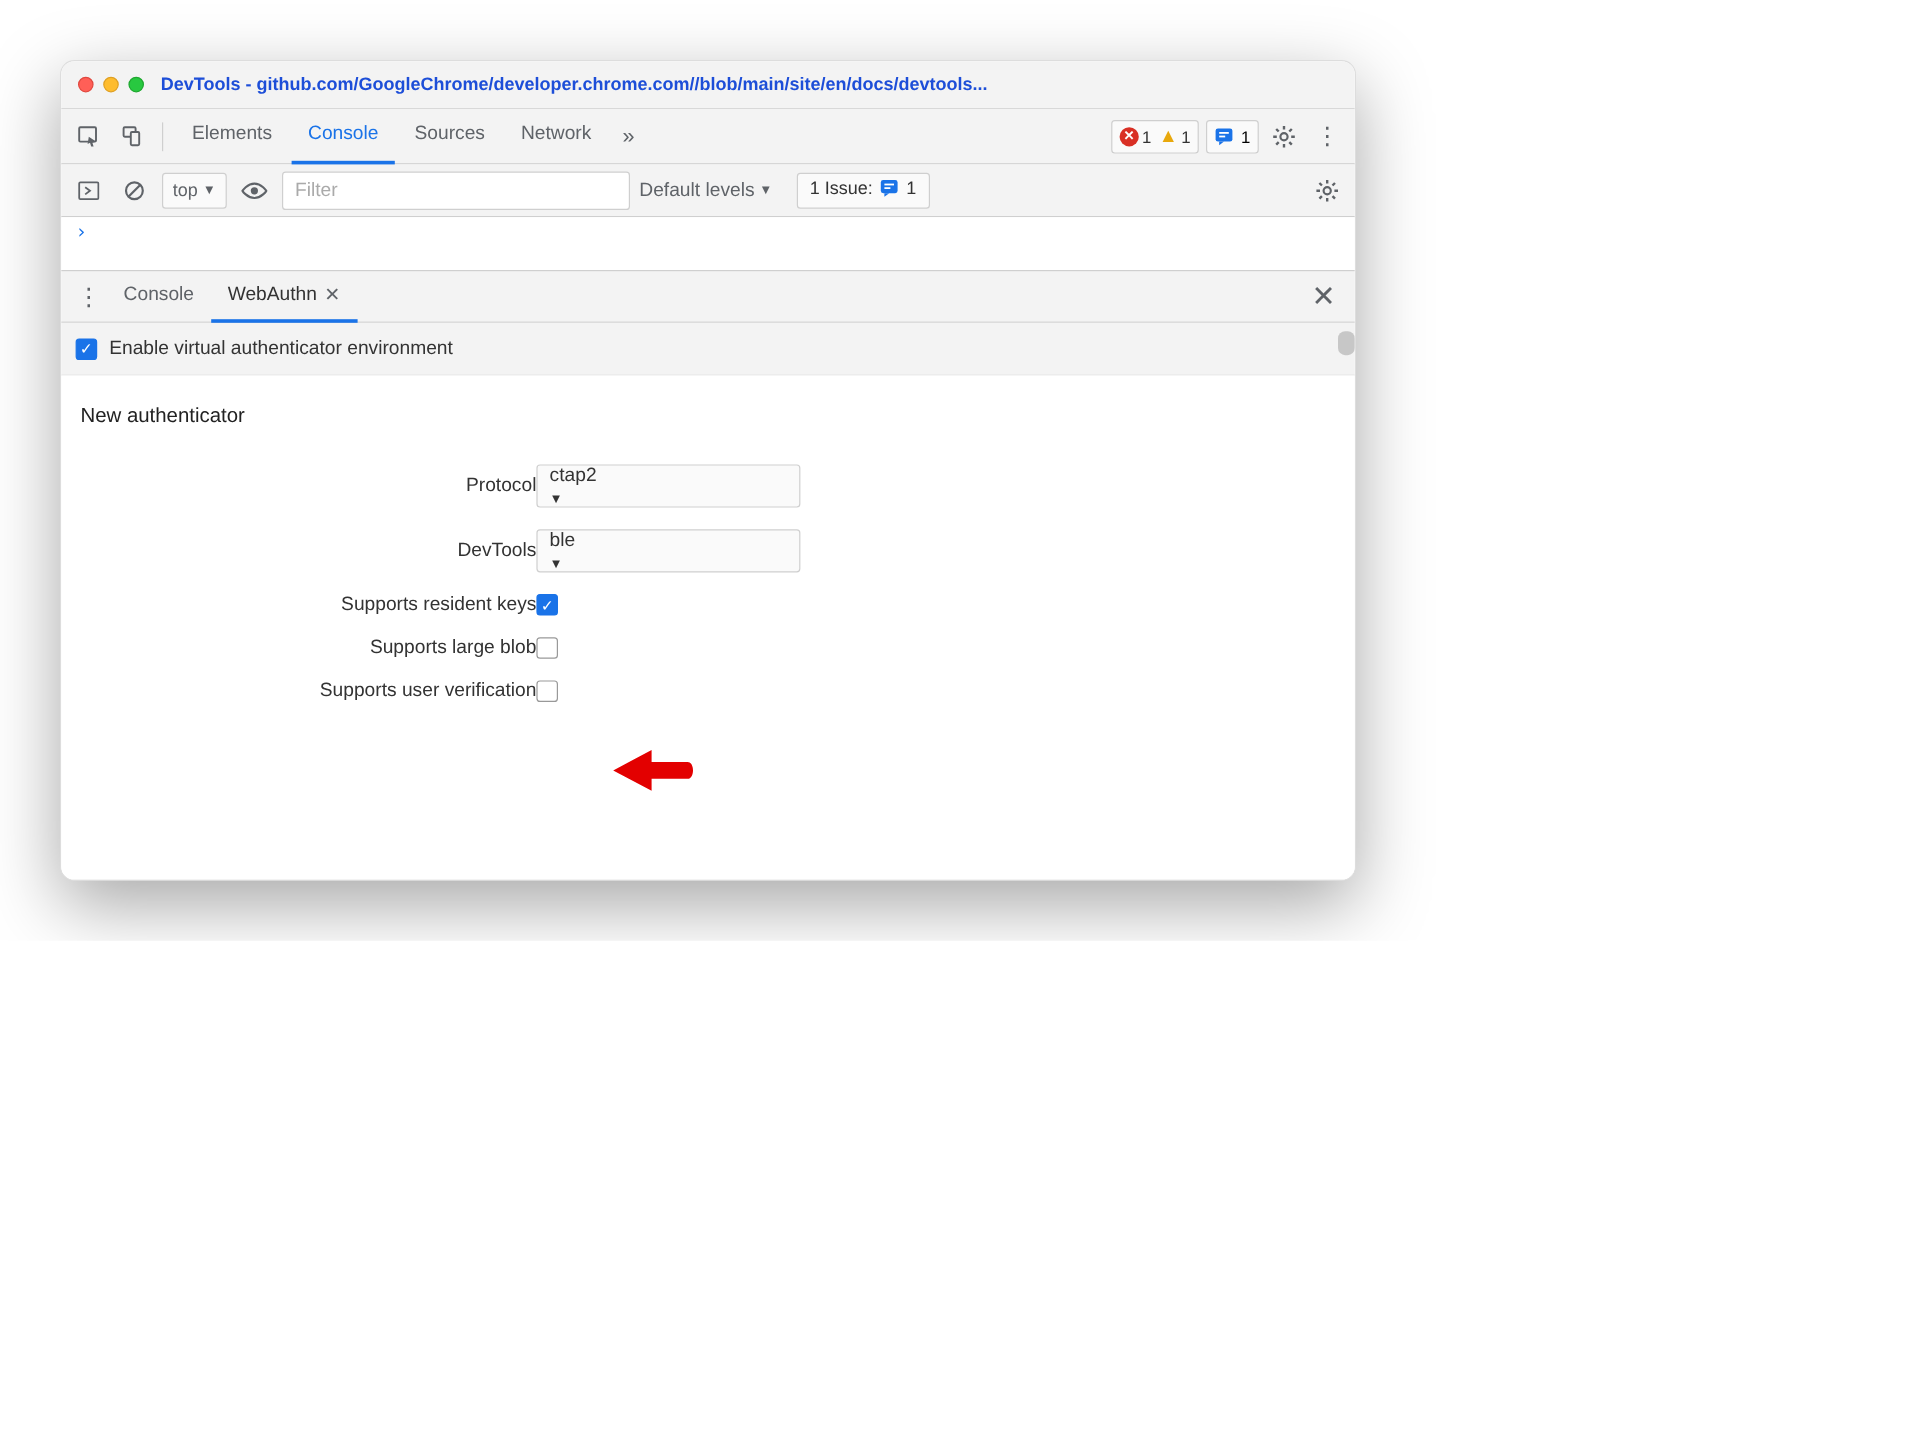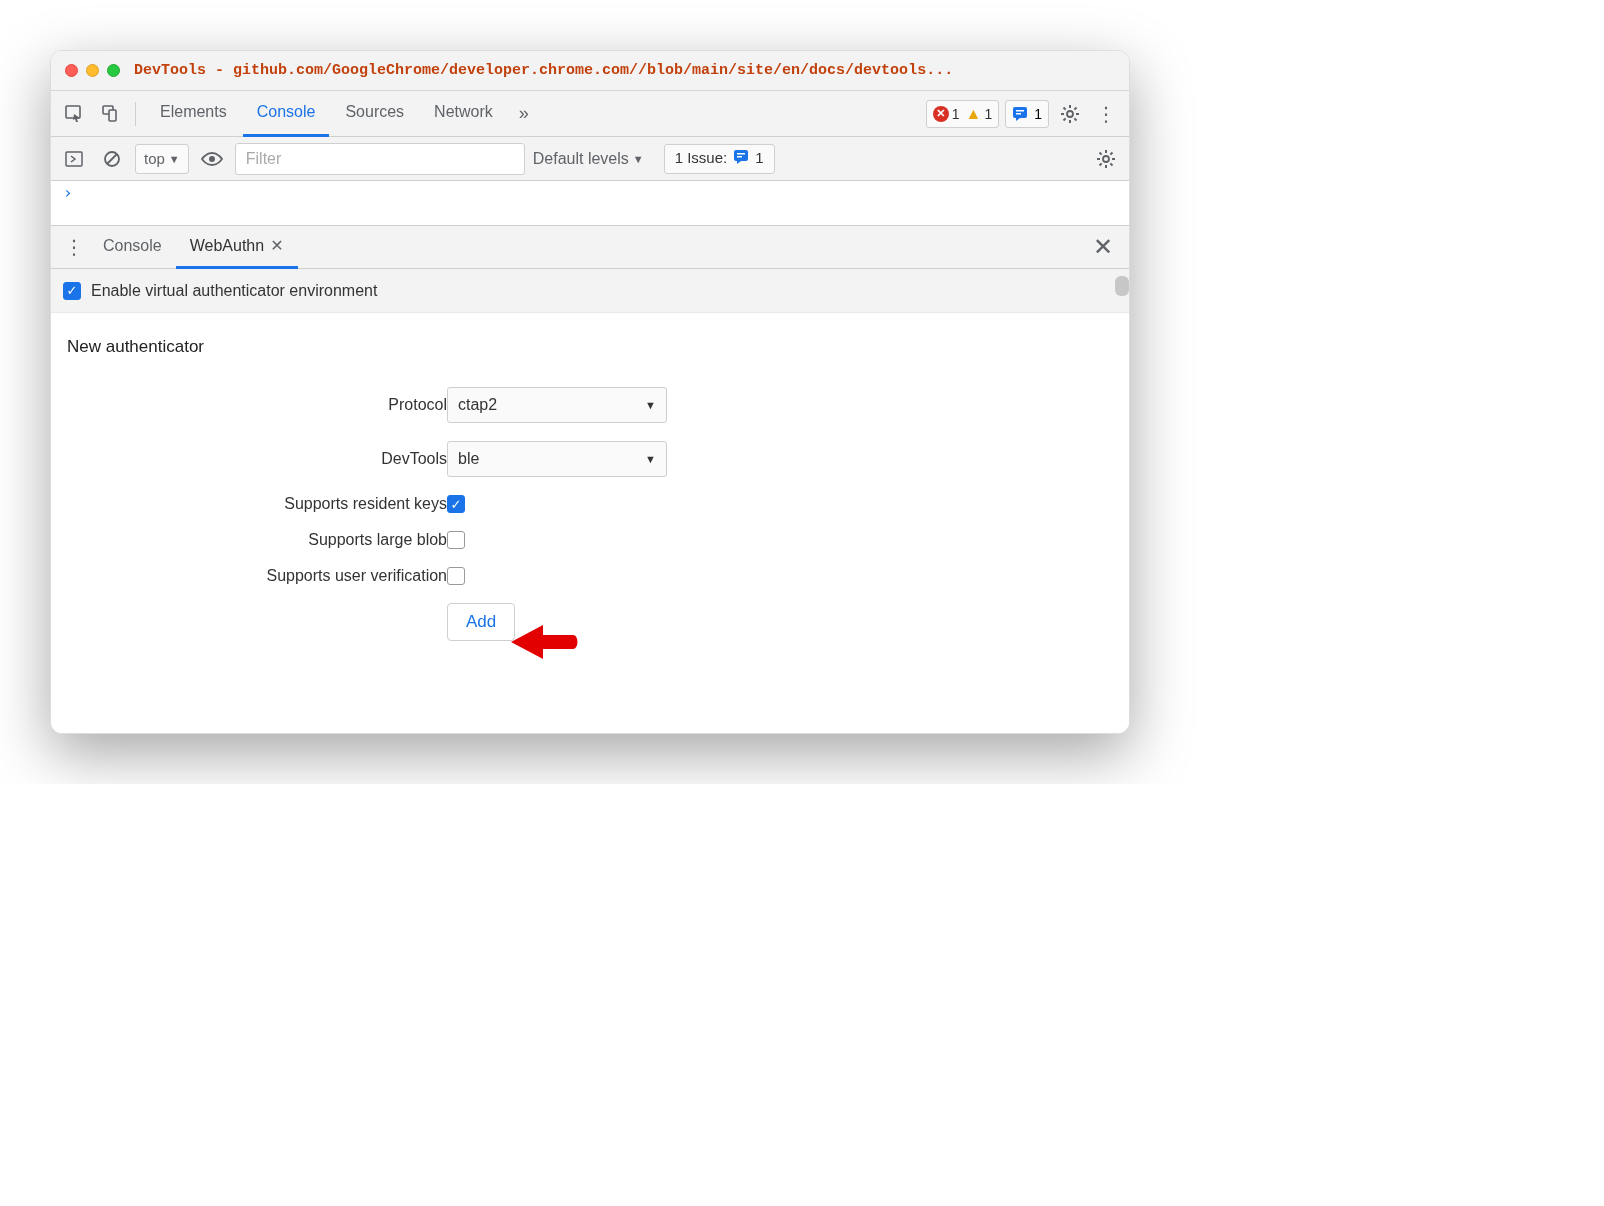--- a/index.html
+++ b/index.html
@@ -26,25 +26,24 @@
       border-bottom: 1px solid #d8d8d8;
     }
     .traffic-lights { display: flex; gap: 8px; margin-right: 14px; }
     .traffic-light { width: 13px; height: 13px; border-radius: 50%; }
     .tl-red { background: #ff5f57; border: 1px solid #e1483f; }
     .tl-yellow { background: #febc2e; border: 1px solid #dfa023; }
     .tl-green { background: #28c840; border: 1px solid #1ea82f; }
     .window-title {
       font-size: 15px;
       font-weight: 600;
-      color: #c2410c;
+      color: #1d4ed8;
       white-space: nowrap;
       overflow: hidden;
       text-overflow: ellipsis;
-      font-family: Liberation Mono, monospace;
     }
     .toolbar {
       height: 46px;
       background: #f3f3f3;
       border-bottom: 1px solid #cfcfcf;
       display: flex;
       align-items: center;
       padding: 0 8px;
       gap: 6px;
     }
@@ -229,25 +228,26 @@
       color: #333;
     }
     .form-select {
       width: 220px;
       height: 36px;
       border: 1px solid #cfcfcf;
       background: #fafafa;
       border-radius: 3px;
       padding: 0 10px;
       display: flex;
-      align-items: center;
+      align-items: flex-start;
       justify-content: space-between;
       font-size: 16px;
       color: #333;
       cursor: pointer;
+      flex-direction: column;
     }
     .add-btn {
       border: 1px solid #cfcfcf;
       background: #fff;
       border-radius: 4px;
       padding: 8px 18px;
       font-size: 17px;
       color: #1a73e8;
       cursor: pointer;
       font-weight: 500;
@@ -451,24 +451,20 @@
     <div class="form-row">
       <div class="form-label">Supports large blob</div>
       <div class="checkbox"></div>
     </div>
 
     <div class="form-row">
       <div class="form-label">Supports user verification</div>
       <div class="checkbox"></div>
     </div>
 
-    <div class="form-row">
-      <div class="form-label"></div>
-      <button class="add-btn">Add</button>
-    </div>
 
     <div class="red-arrow">
       <svg width="80" height="55" viewBox="0 0 80 55">
         <path d="M 10 27 L 42 10 L 42 20 L 72 20 C 78 20 78 34 72 34 L 42 34 L 42 44 Z" fill="#e30000"></path>
       </svg>
     </div>
   </div>
 
 </div>
 

